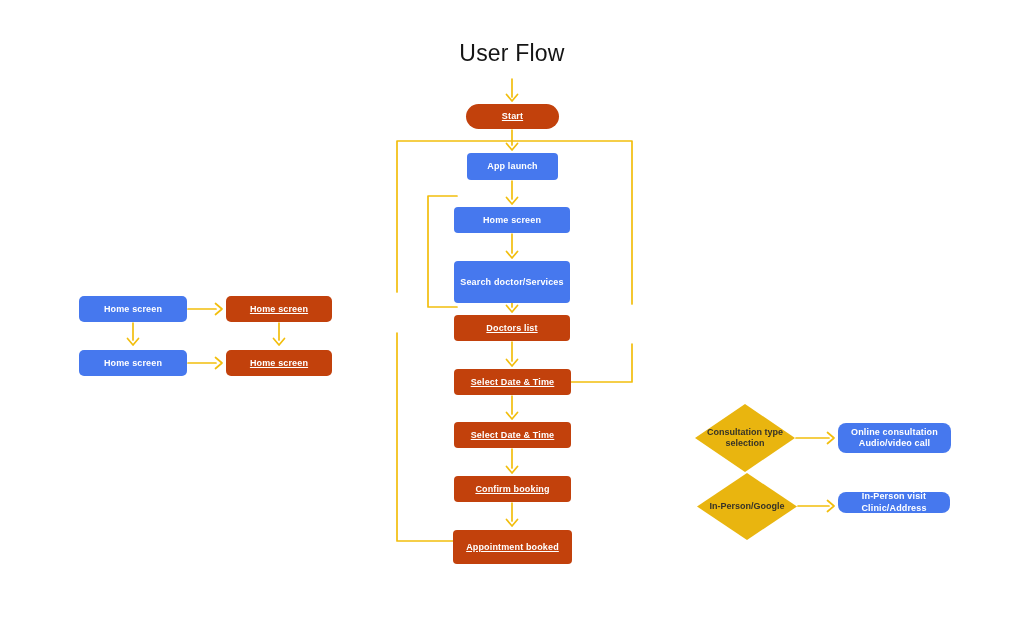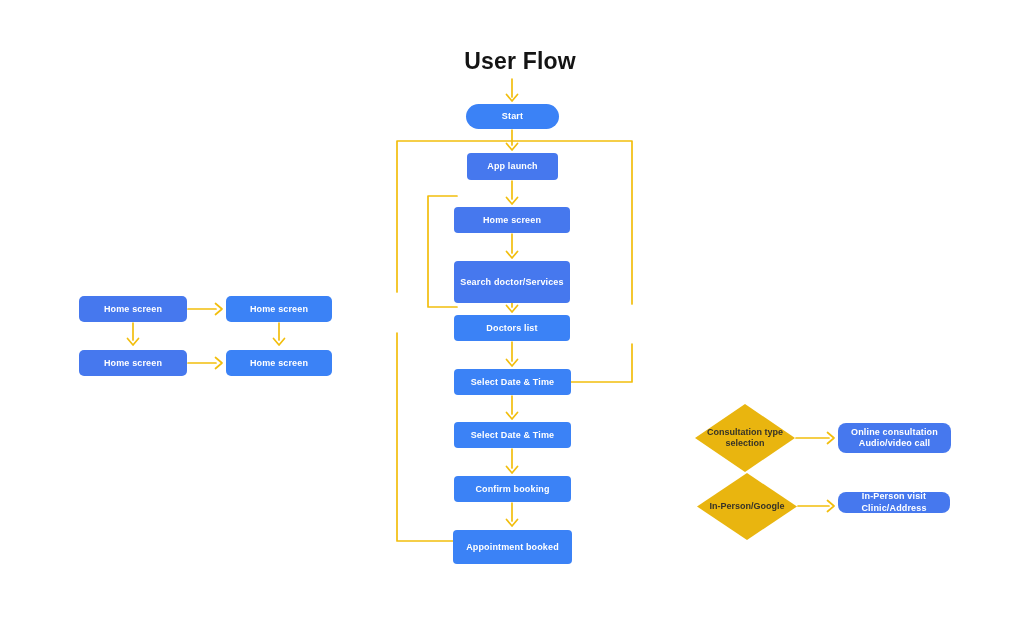--- a/index.html
+++ b/index.html
@@ -6,30 +6,30 @@
   .canvas{
     position:relative;
     width:1024px;height:640px;
     background:#ffffff;
     overflow:hidden;
     font-family:"Liberation Sans", sans-serif;
   }
   .wires{position:absolute;left:0;top:0;width:1024px;height:640px;pointer-events:none;}
   .wires path{fill:none;stroke:#F2BE0D;stroke-width:1.7;stroke-linecap:round;stroke-linejoin:round;}
   .title{
-    position:absolute;left:402px;top:40px;width:220px;margin:8px;
-    text-align:center;font-size:23px;font-weight:700;color:#141414;letter-spacing:.2px;
+    position:absolute;left:402px;top:40px;width:220px;margin:0;
+    text-align:center;font-size:23px;font-weight:400;color:#141414;letter-spacing:.2px;
   }
   .node{
     position:absolute;display:flex;align-items:center;justify-content:center;
     color:#ffffff;font-size:9px;font-weight:600;letter-spacing:.15px;
     border-radius:4px;text-align:center;line-height:11px;
   }
   .blue{background:#4678EE;}
-  .yellow{background:#3b82f6;}
+  .yellow{background:#c2410c;text-decoration:underline;}
   .pill{border-radius:13px;}
   .two-line{flex-direction:column;font-weight:700;border-radius:8px;line-height:11.5px;}
   .diamond{
     position:absolute;display:flex;align-items:center;justify-content:center;
     background:#E9B50F;
     clip-path:polygon(50% 0,100% 50%,50% 100%,0 50%);
     color:#363328;font-size:9px;font-weight:700;line-height:11px;text-align:center;
   }
   .diamond span{display:block;padding:0 10px;}
 </style>

